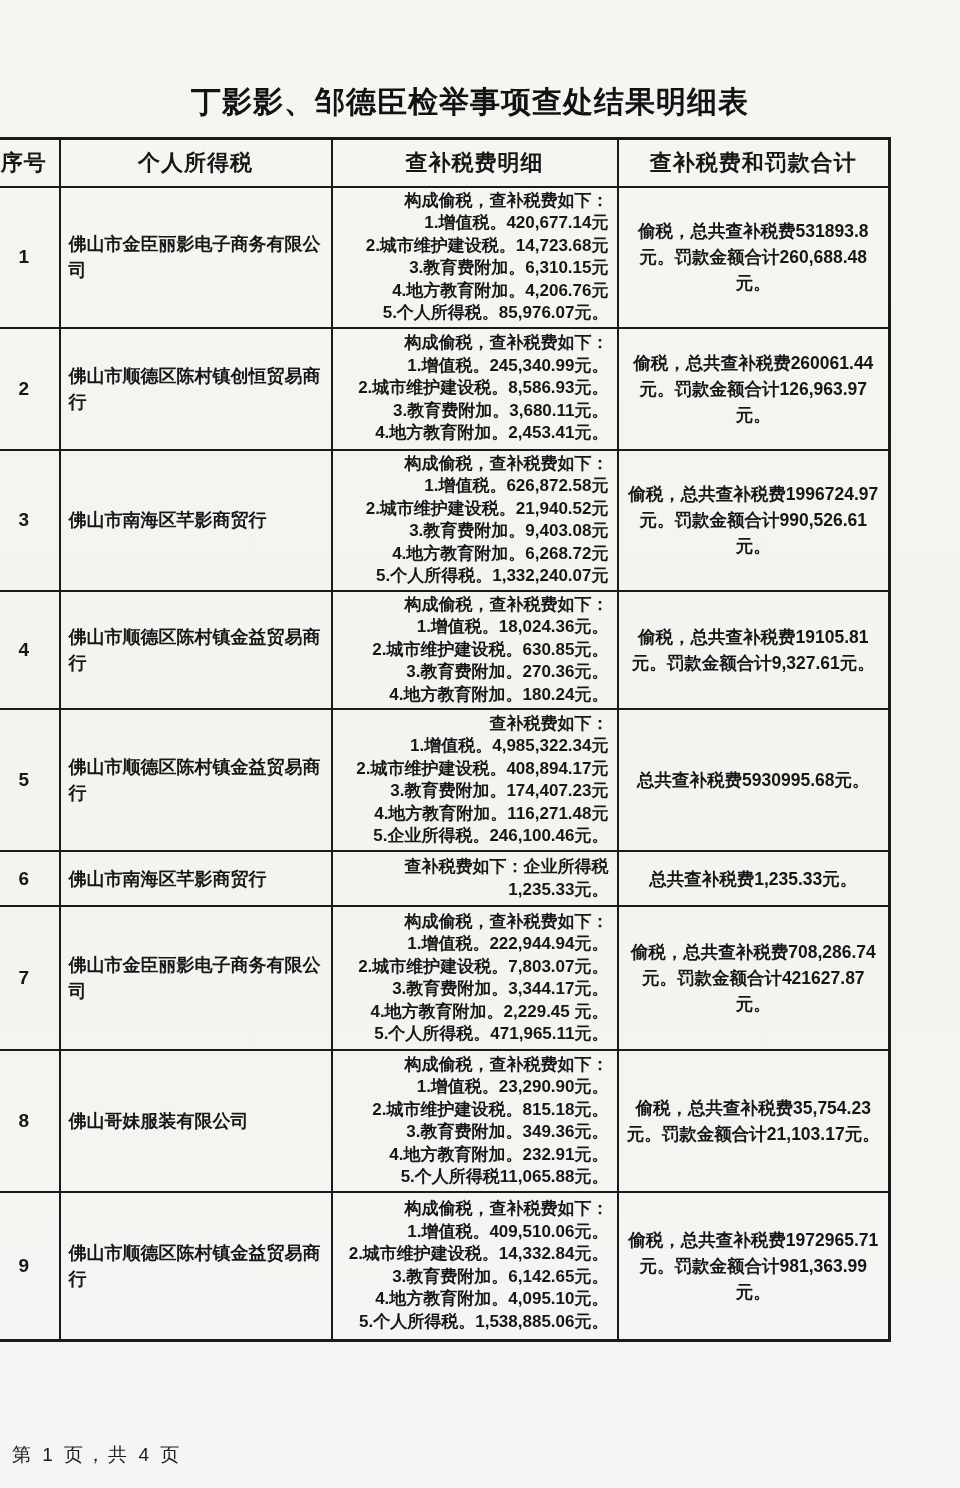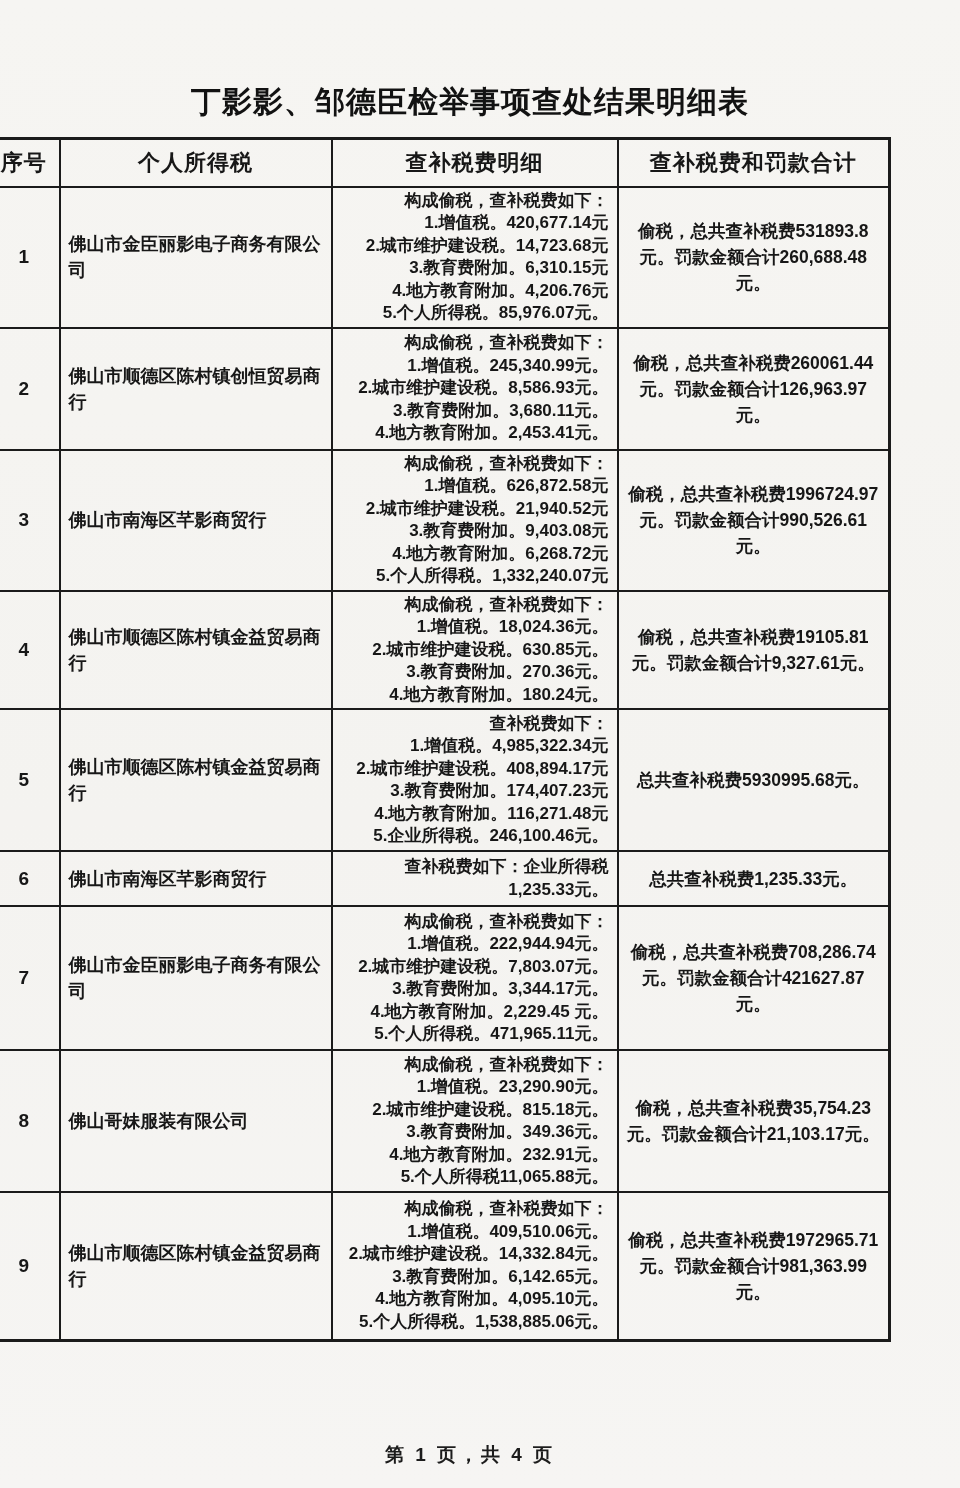--- a/index.html
+++ b/index.html
@@ -91,25 +91,25 @@
   tr.rh3 { height: 140px; }
   tr.rh4 { height: 112px; }
   tr.rh5 { height: 142px; }
   tr.rh6 { height: 55px;  }
   tr.rh7 { height: 144px; }
   tr.rh8 { height: 142px; }
   tr.rh9 { height: 148px; }
   .footer {
     position: absolute;
     top: 1442px;
-    left: 0;
+    left: 12px;
     width: 940px;
-    text-align: center;
+    text-align: left;
     font-size: 19px;
-    font-weight: 700;
+    font-weight: 400;
     letter-spacing: 3px;
     color: #1c1c1c;
   }
 </style>
 </head>
 <body>
 
 <div class="page">
 
   <h1 class="title">丁影影、邹德臣检举事项查处结果明细表</h1>

